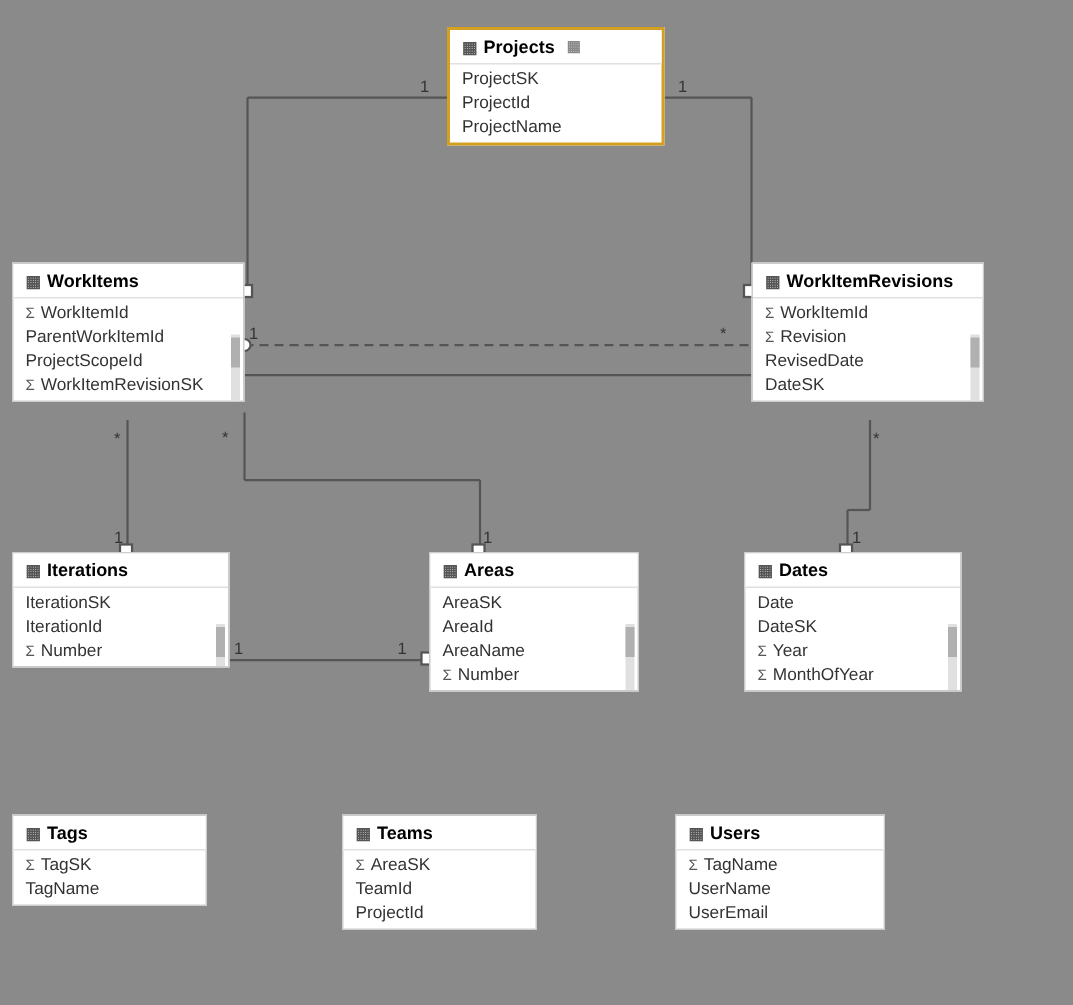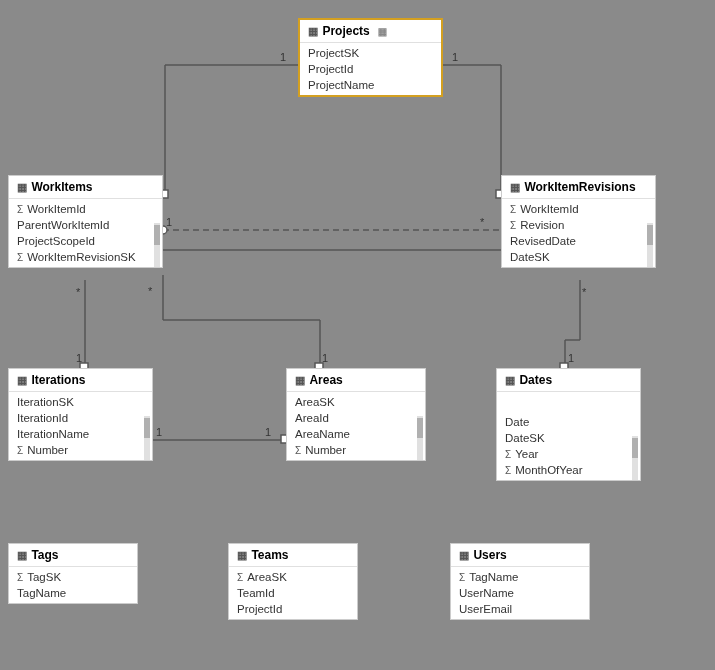--- a/index.html
+++ b/index.html
@@ -238,23 +238,20 @@
       <span>Iterations</span>
     </div>
     <div class="db-table-body" style="position:relative; padding-right:10px;">
       <div class="db-field">
         <span>IterationSK</span>
       </div>
       <div class="db-field">
         <span>IterationId</span>
       </div>
       <div class="db-field">
-        <span>IterationName</span>
-      </div>
-      <div class="db-field">
         <span class="field-sigma">Σ</span>
         <span>Number</span>
       </div>
       <div class="scrollbar-indicator">
         <div class="scrollbar-thumb"></div>
       </div>
     </div>
   </div>
 
   <div class="db-table" style="left:286px; top:368px; width:140px;">
@@ -280,21 +277,21 @@
         <div class="scrollbar-thumb"></div>
       </div>
     </div>
   </div>
 
   <div class="db-table" style="left:496px; top:368px; width:145px;">
     <div class="db-table-header">
       <span class="table-icon">▦</span>
       <span>Dates</span>
     </div>
-    <div class="db-table-body" style="position:relative; padding-right:10px;margin-top:20px;">
+    <div class="db-table-body" style="position:relative; padding-right:10px;">
       <div class="db-field">
         <span>Date</span>
       </div>
       <div class="db-field">
         <span>DateSK</span>
       </div>
       <div class="db-field">
         <span class="field-sigma">Σ</span>
         <span>Year</span>
       </div>

